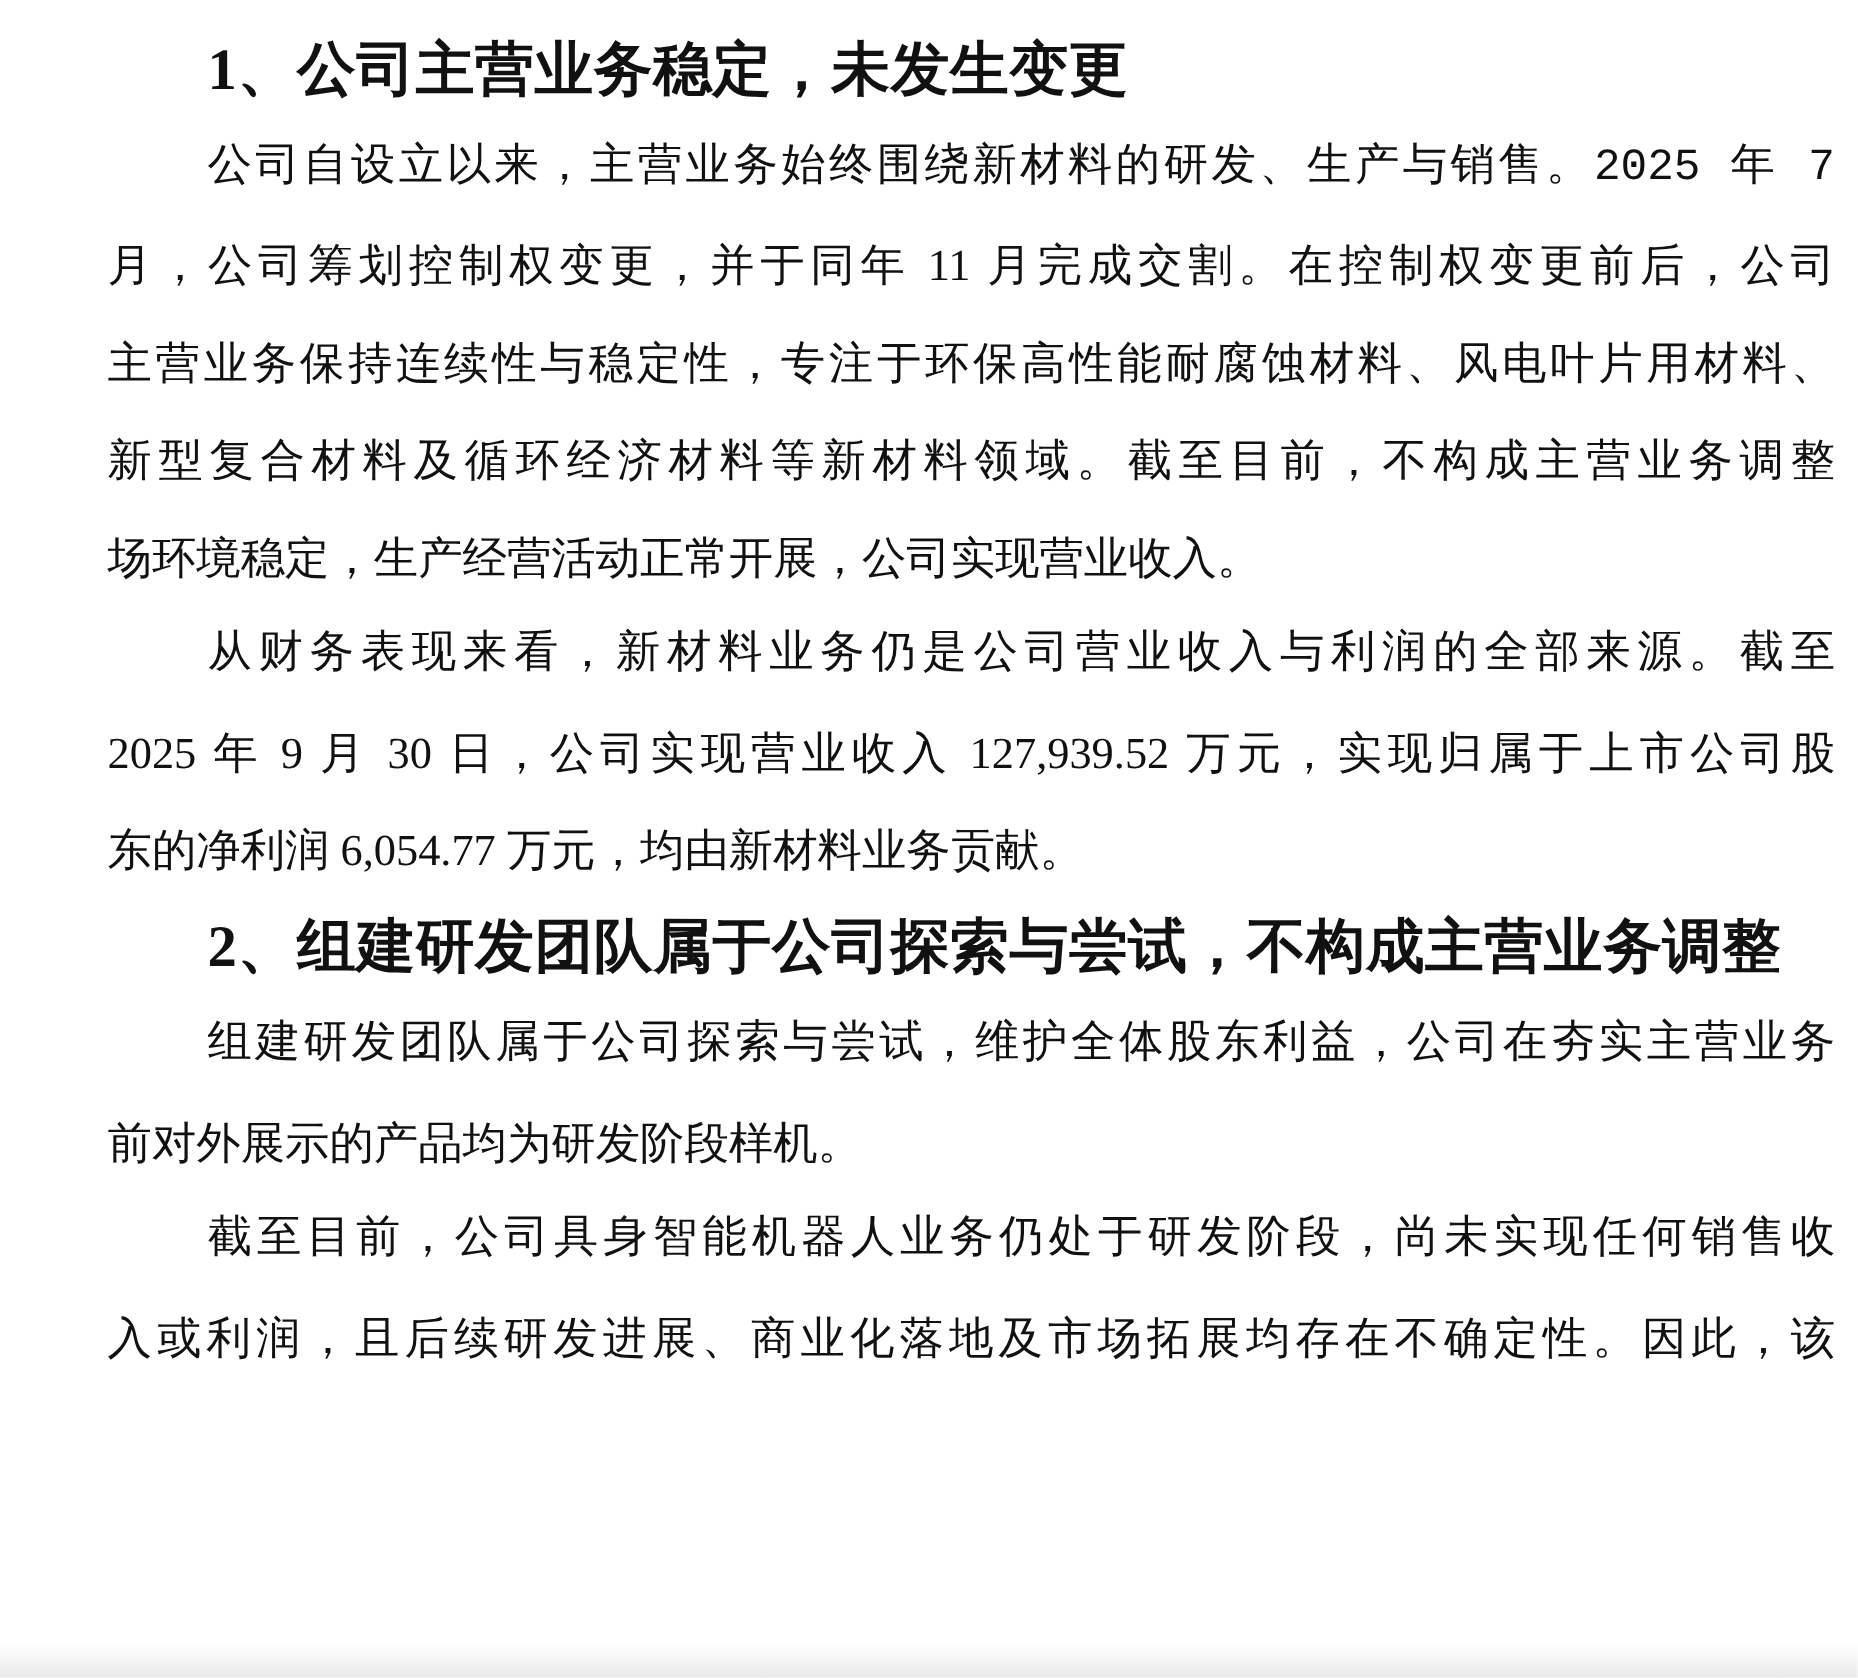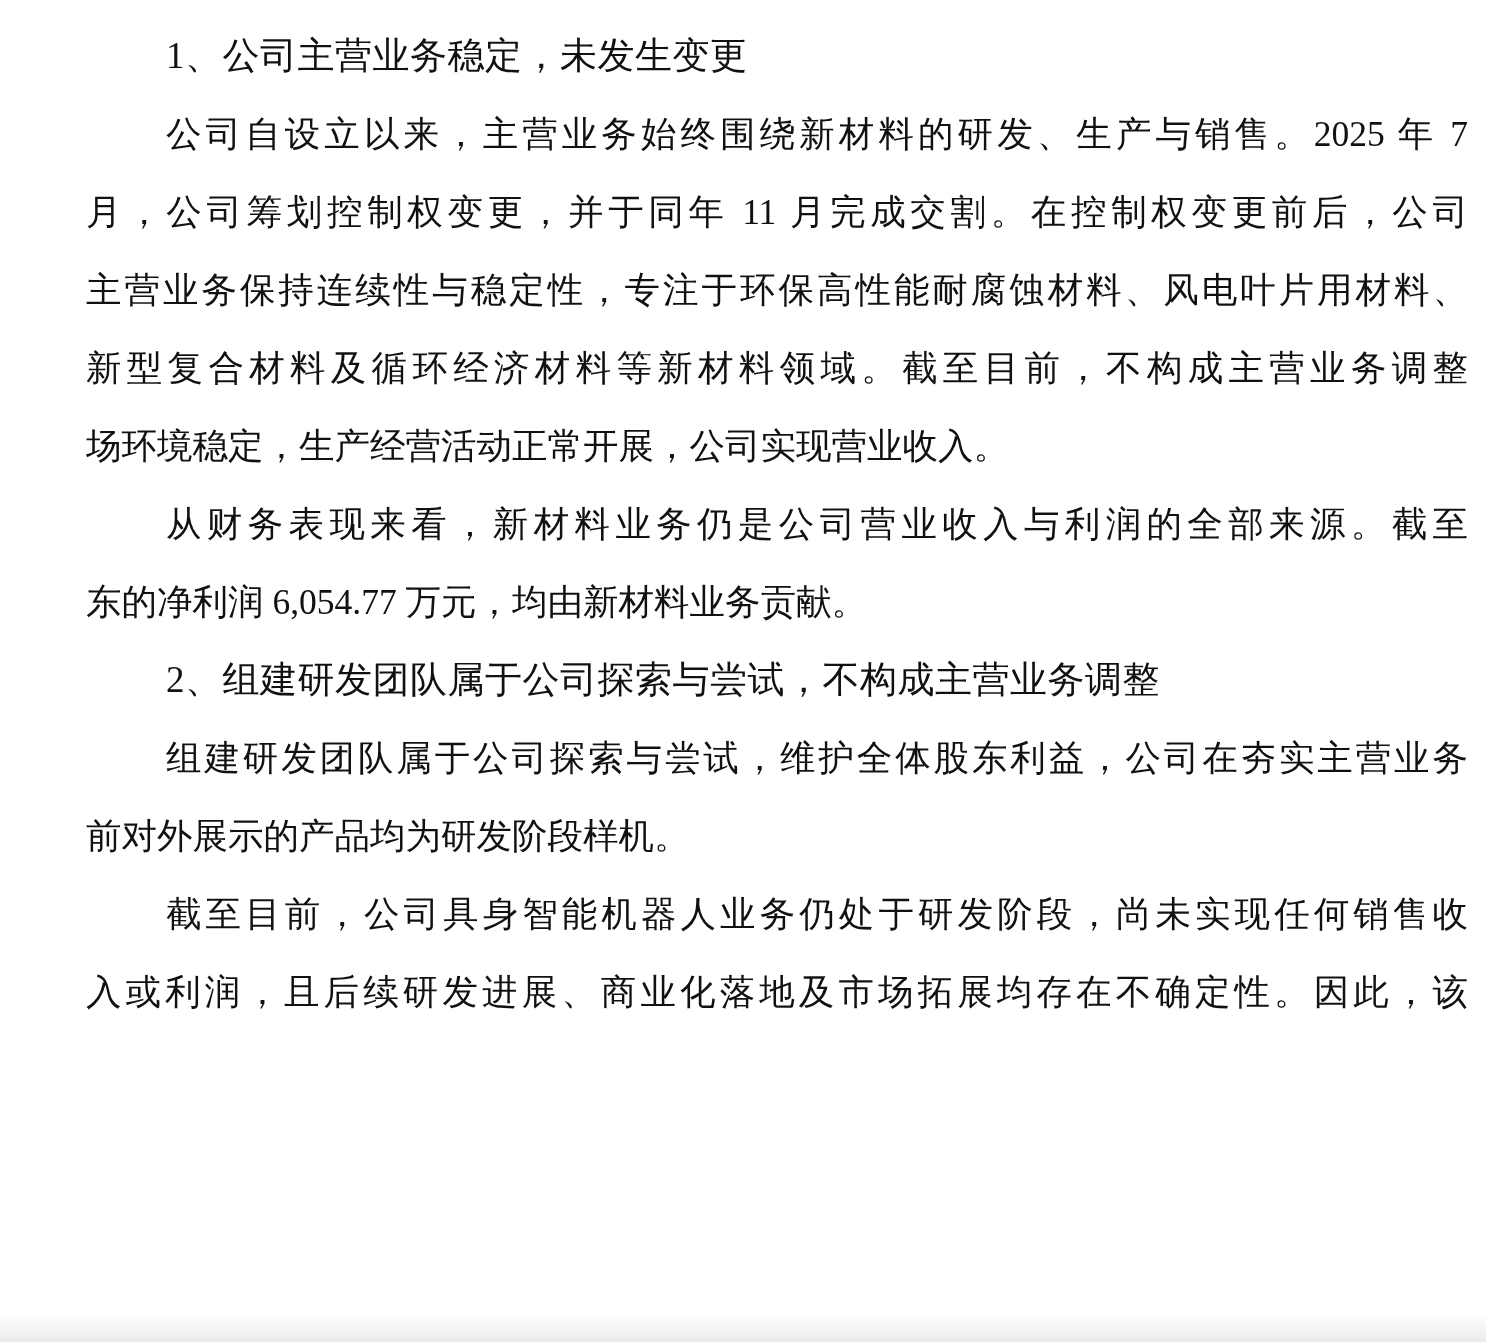--- a/index.html
+++ b/index.html
@@ -19,36 +19,37 @@
       top: 17px;
       width: 1382px;
       color: #111111;
       font-family: "Liberation Serif", "DejaVu Serif", serif;
       font-size: 35.5px;
       line-height: 78px;
     }
     .heading {
       margin: 0;
       padding-left: 80px;
-      font-weight: normal;
-      font-size: 37px;
+      font-weight: bold;
+      font-size: 47px;
       line-height: 78px;
       letter-spacing: 0.5px;
     }
     .line {
       display: block;
       white-space: nowrap;
       text-align: justify;
       text-align-last: justify;
     }
     .line.last {
       text-align-last: left;
     }
     .line.first {
       padding-left: 80px;
+      font-family: Liberation Mono, monospace;
     }
     .para-block {
       margin: 0;
     }
     .bottom-fade {
       position: absolute;
       left: 0;
       right: 0;
       bottom: 0;
       height: 28px;
@@ -66,20 +67,21 @@
   <div class="para-block">
     <span class="line first">公司自设立以来，主营业务始终围绕新材料的研发、生产与销售。2025 年 7</span>
     <span class="line">月，公司筹划控制权变更，并于同年 11 月完成交割。在控制权变更前后，公司</span>
     <span class="line">主营业务保持连续性与稳定性，专注于环保高性能耐腐蚀材料、风电叶片用材料、</span>
     <span class="line">新型复合材料及循环经济材料等新材料领域。截至目前，不构成主营业务调整</span>
     <span class="line last">场环境稳定，生产经营活动正常开展，公司实现营业收入。</span>
   </div>
 
   <div class="para-block">
     <span class="line first">从财务表现来看，新材料业务仍是公司营业收入与利润的全部来源。截至</span>
+    <span class="line">2025 年 9 月 30 日，公司实现营业收入 127,939.52 万元，实现归属于上市公司股</span>
     <span class="line last">东的净利润 6,054.77 万元，均由新材料业务贡献。</span>
   </div>
 
   <h2 class="heading">2、组建研发团队属于公司探索与尝试，不构成主营业务调整</h2>
 
   <div class="para-block">
     <span class="line first">组建研发团队属于公司探索与尝试，维护全体股东利益，公司在夯实主营业务</span>
     <span class="line last">前对外展示的产品均为研发阶段样机。</span>
   </div>
 

